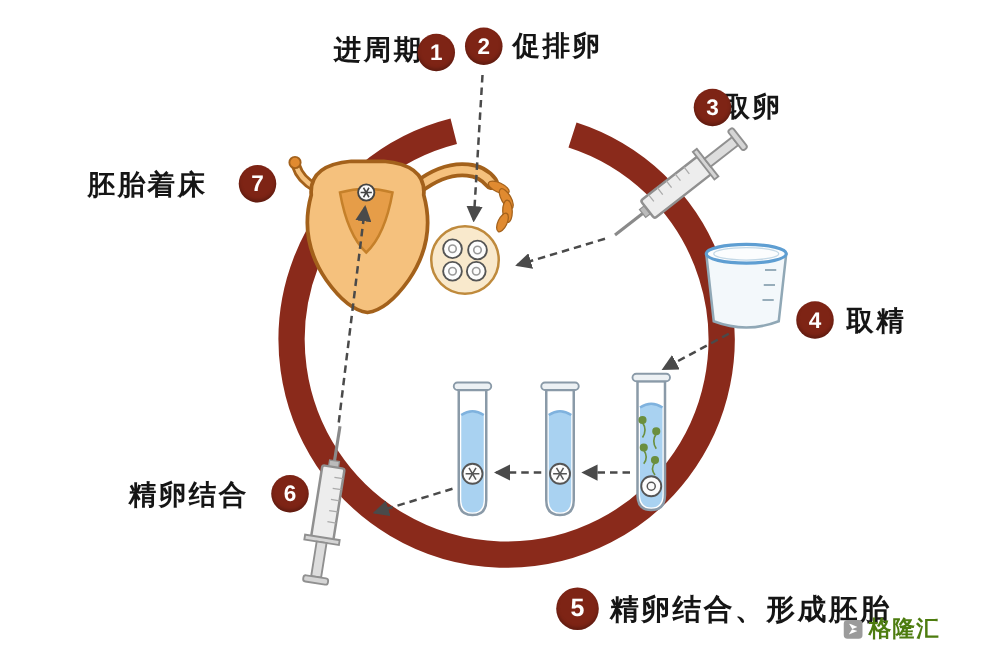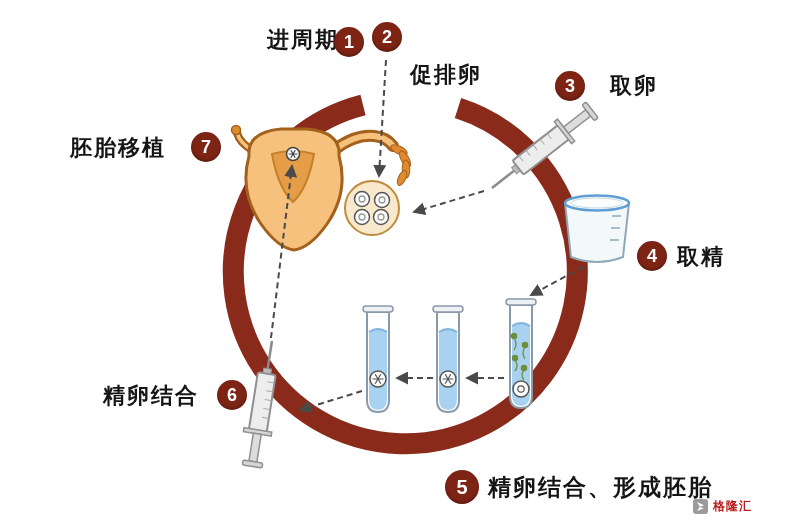--- a/index.html
+++ b/index.html
@@ -26,21 +26,21 @@
   .source{
     position:absolute;right:8px;bottom:5px;display:flex;align-items:center;gap:5px;
   }
   .source .logo{
     width:15px;height:15px;border-radius:3px;background:#9b9b9b;position:relative;
   }
   .source .logo::after{
     content:"";position:absolute;left:4px;top:3px;width:7px;height:9px;
     background:#fff;clip-path:polygon(0 0,100% 35%,35% 55%,100% 70%,0 100%,40% 52%);
   }
-  .source .name{color:#b91c1c;font-size:12px;letter-spacing:1px;font-weight:700;}
+  .source .name{color:#4d7c0f;font-size:18px;letter-spacing:1px;font-weight:700;}
 </style>
 </head>
 <body>
 
 <div class="stage">
 
   <svg class="diagram" width="800" height="520" viewBox="0 0 800 520">
     <defs>
       <marker id="arrow" viewBox="0 0 10 10" refX="8.5" refY="5" markerWidth="6.5" markerHeight="6.5" orient="auto">
         <path d="M0,0 L10,5 L0,10 z" fill="#4a4a4a"></path>
@@ -183,26 +183,26 @@
       <path d="M 484 191 L 414 212" marker-end="url(#arrow)"></path>
       <path d="M 583 267 L 531 295" marker-end="url(#arrow)"></path>
       <path d="M 504 378 L 467 378" marker-end="url(#arrow)"></path>
       <path d="M 433 378 L 397 378" marker-end="url(#arrow)"></path>
       <path d="M 362 391 L 300 410" marker-end="url(#arrow)"></path>
       <path d="M 271 338 L 292 166" marker-end="url(#arrow)"></path>
     </g>
   </svg>
 
   <div class="lbl" style="left:267px;top:28px;">进周期</div>
-  <div class="lbl" style="left:410px;top:25px;margin-top:38px;">促排卵</div>
-  <div class="lbl" style="left:610px;top:74px;">取卵</div>
+  <div class="lbl" style="left:410px;top:25px;">促排卵</div>
+  <div class="lbl" style="left:578px;top:74px;">取卵</div>
   <div class="lbl" style="left:677px;top:245px;font-family:Liberation Serif, serif;">取精</div>
   <div class="lbl" style="left:488px;top:475px;font-size:23px;">精卵结合、形成胚胎</div>
   <div class="lbl" style="left:103px;top:384px;">精卵结合</div>
-  <div class="lbl" style="left:70px;top:136px;">胚胎移植</div>
+  <div class="lbl" style="left:70px;top:136px;">胚胎着床</div>
 
   <div class="badge" style="left:334px;top:27px;">1</div>
   <div class="badge" style="left:372px;top:22px;">2</div>
   <div class="badge" style="left:555px;top:71px;">3</div>
   <div class="badge" style="left:637px;top:241px;">4</div>
   <div class="badge big" style="left:445px;top:470px;">5</div>
   <div class="badge" style="left:217px;top:380px;">6</div>
   <div class="badge" style="left:191px;top:132px;">7</div>
 
   <div class="source">

